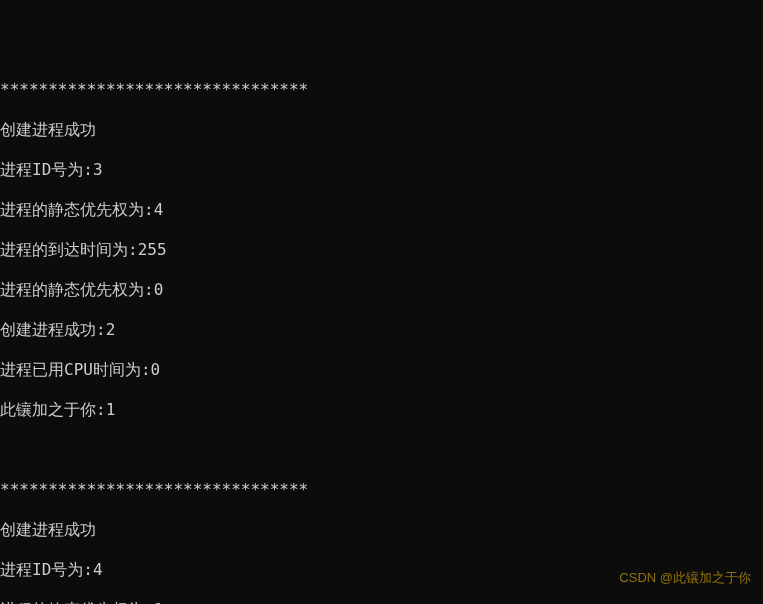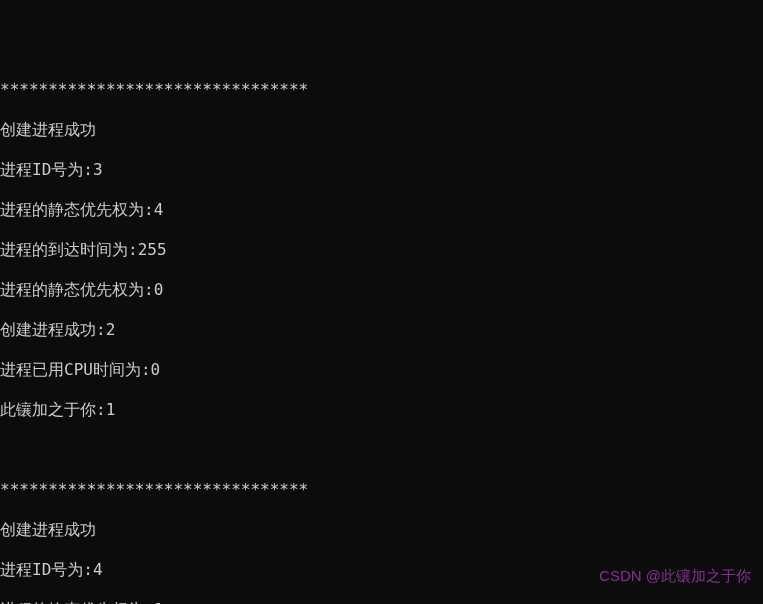--- a/index.html
+++ b/index.html
@@ -16,23 +16,23 @@
       white-space: pre;
       position: relative;
     }
     .line {
       display: block;
     }
     .watermark {
       position: absolute;
       bottom: 18px;
       right: 12px;
-      color: #d946ef;
+      color: #eab308;
       opacity: 0.6;
-      font-size: 15px;
+      font-size: 13px;
       font-family: sans-serif;
     }
   </style>
 </head>
 <body>
 
 
 
 <span class="line">********************************</span>
 <span class="line">创建进程成功</span>

